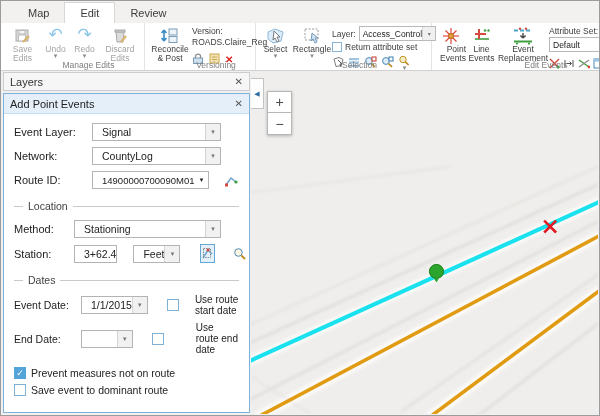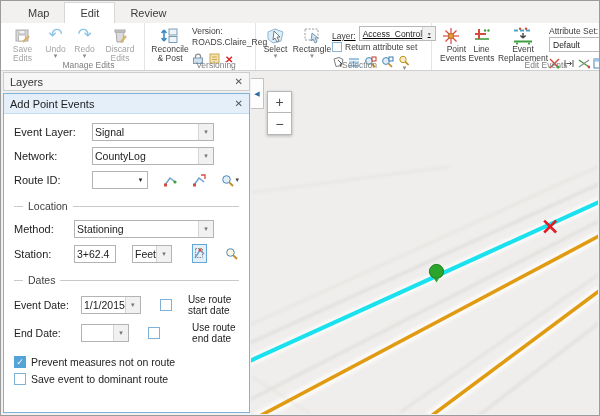--- a/index.html
+++ b/index.html
@@ -40,21 +40,21 @@
   .ape-header{height:19px;background:#e4effa;border-bottom:1px solid #c3dcf0;display:flex;
     align-items:center;padding:0 6px;font-size:11px;color:#222;}
   .ape-body{padding:9px 10px 0 10px;}
   .btnrow{display:flex;gap:5px;margin-bottom:13px;}
   .btn{font-size:11px;padding:3px 9px;cursor:default;}
   .btn.primary{background:#dcebf8;border:1px solid #4a96cd;color:#1c1c1c;}
   .btn.disabled{background:#f7fbfe;border:1px solid #d8e8f4;color:#a9c9e2;}
   .frow{display:flex;align-items:center;margin-bottom:6px;font-size:11px;color:#222;gap:12px;}
   .flabel{flex:none;}
   .combo{height:16px;box-sizing:content-box;border:1px solid #b3b3b3;background:#fff;display:flex;
-    align-items:center;font-size:10.5px;color:#222;padding-left:2px;}
+    align-items:center;font-size:10.5px;color:#222;padding-left:9px;}
   .combo .arr{margin-left:auto;width:14px;align-self:stretch;background:#f1f1f1;border-left:1px solid #d5d5d5;
     display:flex;align-items:center;justify-content:center;font-size:7px;color:#777;}
   .combo .arr.plain{background:#fff;border-left:none;color:#222;}
   .sideicon{width:18px;height:17px;display:flex;align-items:center;justify-content:center;margin-left:3px;}
   .sideicon.hl{border:1px solid #66a7d6;background:#e2f0fb;}
   .sep{display:flex;align-items:center;gap:5px;margin:11px 0 8px;font-size:10.5px;color:#3f3f3f;}
   .sep::before{content:"";width:9px;height:1px;background:#c9c9c9;}
   .sep::after{content:"";flex:1;height:1px;background:#c9c9c9;}
   .cb2{width:12px;height:12px;box-sizing:border-box;border:1px solid #7fb0d6;background:#fff;flex:none;
     display:flex;align-items:center;justify-content:center;font-size:9px;color:#fff;}
@@ -168,21 +168,21 @@
         <span class="bicon">
           <svg width="19" height="17">
               <rect x="2" y="2" width="13" height="11" fill="none" stroke="#9a9a9a" stroke-dasharray="2 1.5"></rect>
               <path d="M9 6 l6 5 l-3 0 l2 4 l-2 1 l-2 -4 l-2 2 z" fill="#cfe3f2" stroke="#5e87a8" stroke-width="0.8"></path>
             </svg>
         </span>
         <span>Rectangle</span>
         <span class="caret">▾</span>
       </div>
       <div class="rcol" style="width:96px;">
-        <div style="display:flex;align-items:flex-end;gap:3px;text-decoration:underline;">
+        <div style="display:flex;align-items:center;gap:3px;">
           <span class="rlbl">Layer:</span>
           <div class="rcombo" style="flex:1;">
             <span>Access_Control</span>
             <span class="arr">▾</span>
           </div>
         </div>
         <div class="cbx-row">
           <span class="cb"></span>
           <span>Return attribute set</span>
         </div>
@@ -332,20 +332,21 @@
         <span class="flabel" style="width:66px;">Network:</span>
         <div class="combo" style="width:118px;">
           <span>CountyLog</span>
           <span class="arr">▾</span>
         </div>
       </div>
 
       <div class="frow">
         <span class="flabel" style="width:66px;">Route ID:</span>
         <div class="combo" style="width:118px;font-size:9.5px;">
+          <span>14900000700090M01</span>
           <span class="arr plain">▾</span>
         </div>
         <span class="sideicon">
           <svg width="14" height="13">
               <path d="M2 11 L7 4 L12 8" fill="none" stroke="#6da3cc" stroke-width="1.5"></path>
               <rect x="1" y="9.5" width="3" height="3" fill="#d54a3f"></rect>
               <circle cx="12" cy="8" r="1.6" fill="#3f9e3f"></circle>
             </svg>
         </span>
         <span class="sideicon">

